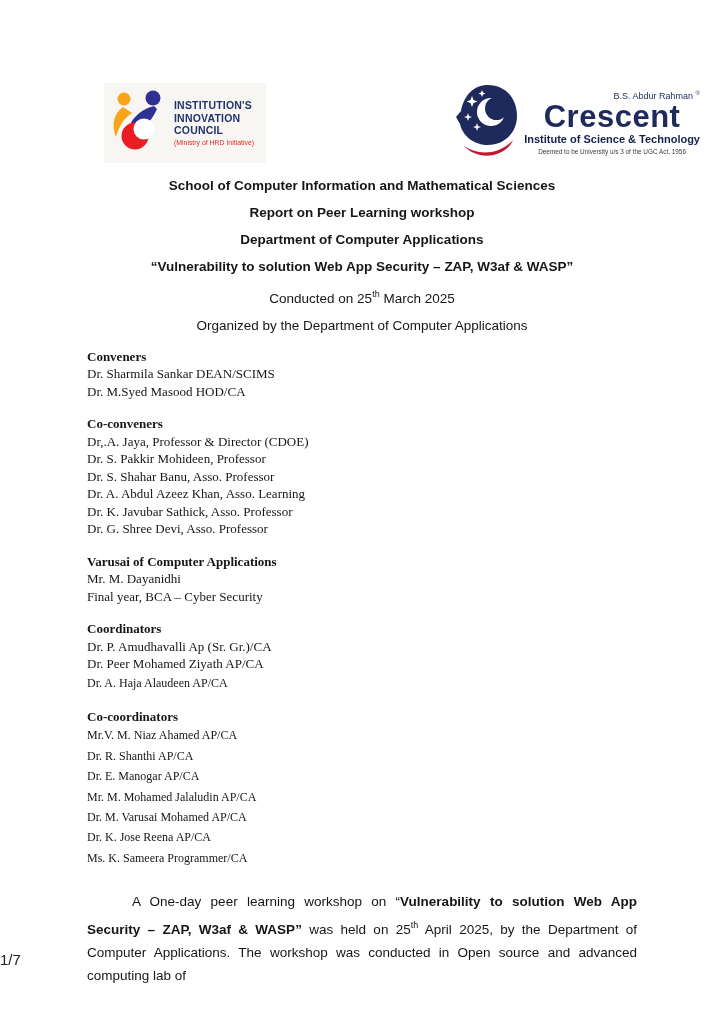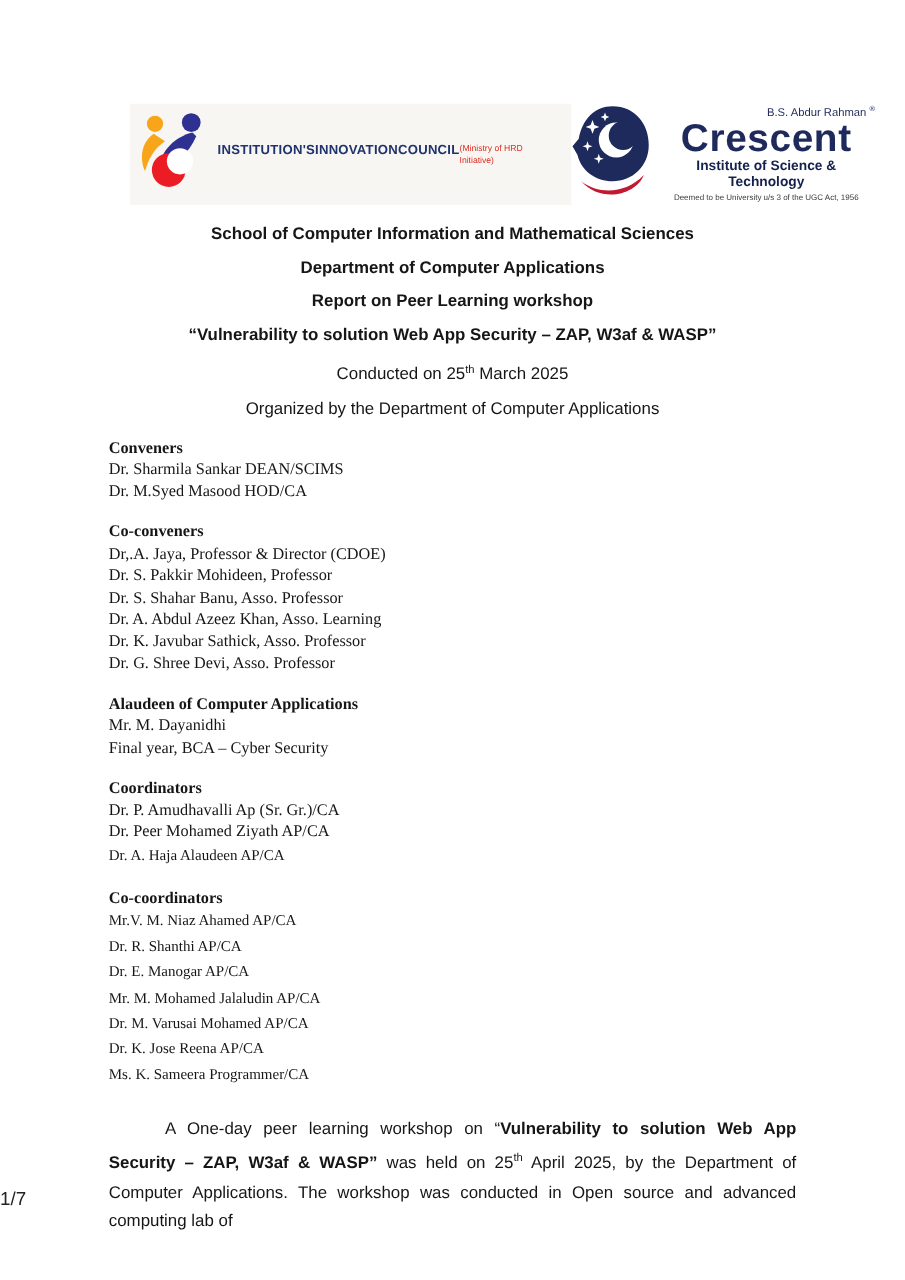--- a/index.html
+++ b/index.html
@@ -13,21 +13,21 @@
 
   
   .logo-row {
     display:flex; justify-content:space-between; align-items:center;
     padding:82px 24px 0 104px;
   }
   .iic-logo {
     display:flex; align-items:center; gap:7px;
     background:#f8f6f2; padding:7px 12px 7px 7px;
   }
-  .iic-text { display:flex; flex-direction:row; }
+  .iic-text { display:flex; flex-direction:column; }
   .iic-line { font-weight:bold; color:#20336e; font-size:10.5px; line-height:12.5px; letter-spacing:.2px; }
   .iic-sub  { color:#e02b20; font-size:6.9px; line-height:9px; margin-top:1px; }
 
   .crescent-logo { display:flex; align-items:center; gap:5px; }
   .crescent-text { display:flex; flex-direction:column; align-items:center; }
   .cres-tm { align-self:flex-end; font-size:9px; color:#1f2a5c; margin-bottom:0; }
   .cres-tm sup { font-size:6px; }
   .cres-name { font-size:31px; font-weight:bold; color:#1f2a5c; line-height:31px; letter-spacing:.5px; }
   .cres-sub { font-size:11px; font-weight:bold; color:#15214d; line-height:13px; margin-top:1px;text-align:center; }
   .cres-tag { font-size:6.4px; color:#3a3a3a; line-height:8px; margin-top:2px; }
@@ -104,22 +104,22 @@
         <span class="cres-name">Crescent</span>
         <span class="cres-sub">Institute of Science &amp; Technology</span>
         <span class="cres-tag">Deemed to be University u/s 3 of the UGC Act, 1956</span>
       </span>
     </div>
 
   </div>
 
   <div class="header-block">
     <p class="h-line h-bold">School of Computer Information and Mathematical Sciences</p>
+    <p class="h-line h-bold">Report on Peer Learning workshop</p>
     <p class="h-line h-bold">Department of Computer Applications</p>
-    <p class="h-line h-bold">Report on Peer Learning workshop</p>
     <p class="h-line h-bold">“Vulnerability to solution Web App Security – ZAP, W3af &amp; WASP”</p>
     <p class="h-line"><span>Conducted on 25</span><sup>th</sup><span> March 2025</span></p>
     <p class="h-line">Organized by the Department of Computer Applications</p>
   </div>
 
   <div class="sections" id="sections-container">
       <div class="section">
         <div class="section-heading">Conveners</div>
         <div class="section-item">Dr. Sharmila Sankar DEAN/SCIMS</div>
         <div class="section-item">Dr. M.Syed Masood HOD/CA</div>
@@ -127,21 +127,21 @@
       <div class="section">
         <div class="section-heading">Co-conveners</div>
         <div class="section-item">Dr,.A. Jaya, Professor &amp; Director (CDOE)</div>
         <div class="section-item">Dr. S. Pakkir Mohideen, Professor</div>
         <div class="section-item">Dr. S. Shahar Banu, Asso. Professor</div>
         <div class="section-item">Dr. A. Abdul Azeez Khan, Asso. Learning</div>
         <div class="section-item">Dr. K. Javubar Sathick, Asso. Professor</div>
         <div class="section-item">Dr. G. Shree Devi, Asso. Professor</div>
       </div>
       <div class="section">
-        <div class="section-heading">Alaudeen of Computer Applications</div>
+        <div class="section-heading">Varusai of Computer Applications</div>
         <div class="section-item">Mr. M. Dayanidhi</div>
         <div class="section-item">Final year, BCA – Cyber Security</div>
       </div>
       <div class="section">
         <div class="section-heading">Coordinators</div>
         <div class="section-item">Dr. P. Amudhavalli Ap (Sr. Gr.)/CA</div>
         <div class="section-item">Dr. Peer Mohamed Ziyath AP/CA</div>
         <div class="section-item large">Dr. A. Haja Alaudeen AP/CA</div>
       </div>
       <div class="section">

